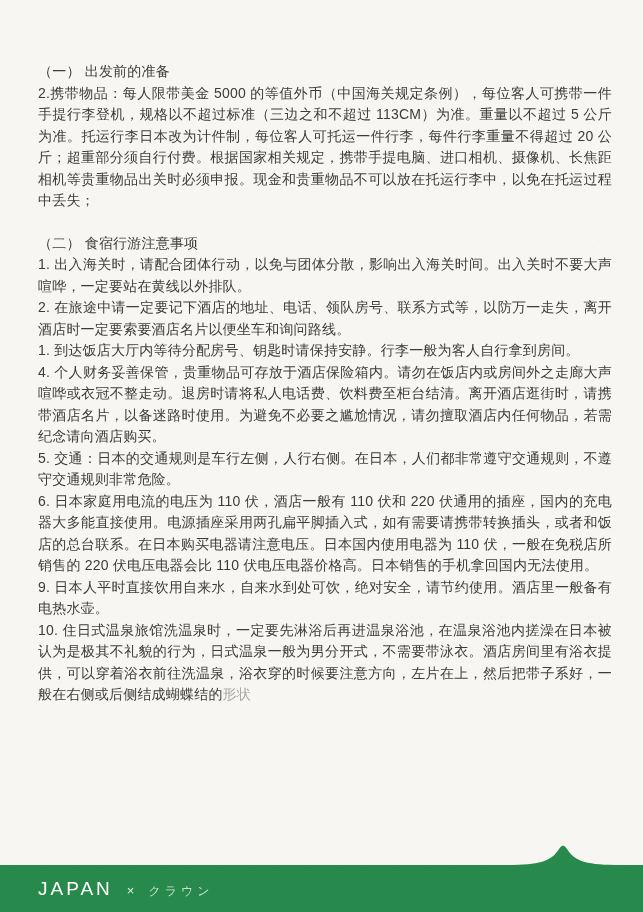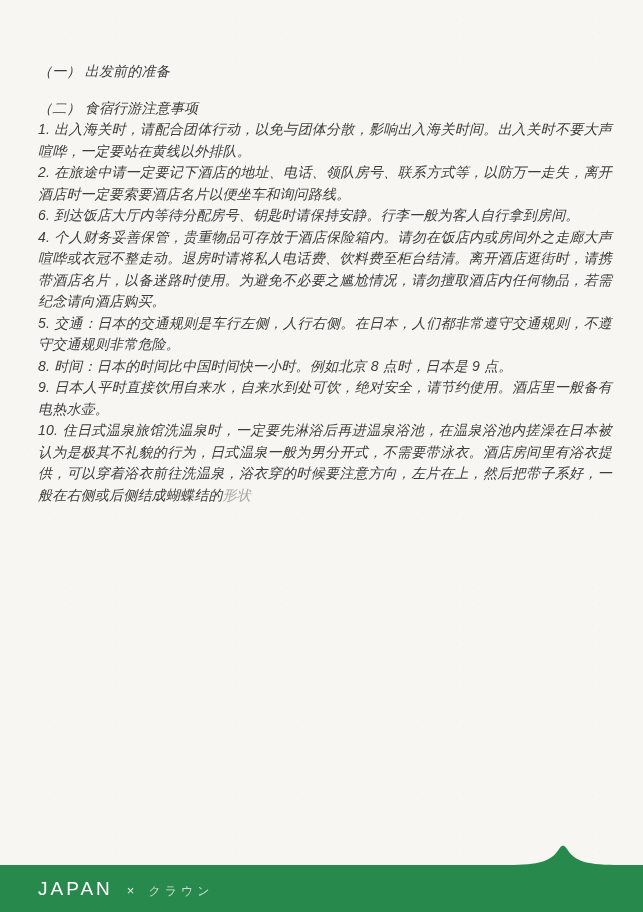--- a/index.html
+++ b/index.html
@@ -29,33 +29,32 @@
   .content {
     position: absolute;
     left: 38px;
     right: 31px;
     top: 61px;
     color: var(--text, #3c3c3c);
     font-size: 14px;
     line-height: 21.5px;
     text-align: justify;
     letter-spacing: 0.2px;
-    font-style: italic;
   }
   .section-heading {
     margin: 0;
     font-size: 14px;
     font-weight: normal;
     line-height: 21.5px;
   }
   .section p {
     margin: 0;
   }
   .section + .section {
-    margin-top: 15px;
+    margin-top: 21px;
   }
   .light {
     color: var(--light-text, #a8a8a8);
   }
   .footer-band {
     position: absolute;
     left: 0;
     right: 0;
     bottom: 0;
     height: 47px;
@@ -94,30 +93,31 @@
     opacity: 0.72;
   }
 </style>
 </head>
 <body>
 
 <div class="content">
 
   <div class="section">
     <p class="section-heading">（一） 出发前的准备</p>
+    <p>2.携带物品：每人限带美金 5000 的等值外币（中国海关规定条例），每位客人可携带一件手提行李登机，规格以不超过标准（三边之和不超过 113CM）为准。重量以不超过 5 公斤为准。托运行李日本改为计件制，每位客人可托运一件行李，每件行李重量不得超过 20 公斤；超重部分须自行付费。根据国家相关规定，携带手提电脑、进口相机、摄像机、长焦距相机等贵重物品出关时必须申报。现金和贵重物品不可以放在托运行李中，以免在托运过程中丢失；</p>
   </div>
 
   <div class="section">
     <p class="section-heading">（二） 食宿行游注意事项</p>
     <p>1. 出入海关时，请配合团体行动，以免与团体分散，影响出入海关时间。出入关时不要大声喧哗，一定要站在黄线以外排队。</p>
     <p>2. 在旅途中请一定要记下酒店的地址、电话、领队房号、联系方式等，以防万一走失，离开酒店时一定要索要酒店名片以便坐车和询问路线。</p>
-    <p>6. 到达饭店大厅内等待分配房号、钥匙时请保持安静。行李一般为客人自行拿到房间。</p>
+    <p>1. 到达饭店大厅内等待分配房号、钥匙时请保持安静。行李一般为客人自行拿到房间。</p>
     <p>4. 个人财务妥善保管，贵重物品可存放于酒店保险箱内。请勿在饭店内或房间外之走廊大声喧哗或衣冠不整走动。退房时请将私人电话费、饮料费至柜台结清。离开酒店逛街时，请携带酒店名片，以备迷路时使用。为避免不必要之尴尬情况，请勿擅取酒店内任何物品，若需纪念请向酒店购买。</p>
     <p>5. 交通：日本的交通规则是车行左侧，人行右侧。在日本，人们都非常遵守交通规则，不遵守交通规则非常危险。</p>
-    <p>8. 时间：日本的时间比中国时间快一小时。例如北京 8 点时，日本是 9 点。</p>
+    <p>6. 日本家庭用电流的电压为 110 伏，酒店一般有 110 伏和 220 伏通用的插座，国内的充电器大多能直接使用。电源插座采用两孔扁平脚插入式，如有需要请携带转换插头，或者和饭店的总台联系。在日本购买电器请注意电压。日本国内使用电器为 110 伏，一般在免税店所销售的 220 伏电压电器会比 110 伏电压电器价格高。日本销售的手机拿回国内无法使用。</p>
     <p>9. 日本人平时直接饮用自来水，自来水到处可饮，绝对安全，请节约使用。酒店里一般备有电热水壶。</p>
     <p><span>10. 住日式温泉旅馆洗温泉时，一定要先淋浴后再进温泉浴池，在温泉浴池内搓澡在日本被认为是极其不礼貌的行为，日式温泉一般为男分开式，不需要带泳衣。酒店房间里有浴衣提供，可以穿着浴衣前往洗温泉，浴衣穿的时候要注意方向，左片在上，然后把带子系好，一般在右侧或后侧结成蝴蝶结的</span><span class="light">形状</span></p>
   </div>
 
 </div>
 
 <svg class="crest-svg" viewBox="0 0 643 24" preserveAspectRatio="none" aria-hidden="true">
   <path style="fill: var(--band-green, #28894c);" d="M0 24 L0 23 L505 23 C538 23 551 20 559 7 Q563 0 567 7 C575 20 588 23 621 23 L643 23 L643 24 Z"></path>
 </svg>
 

